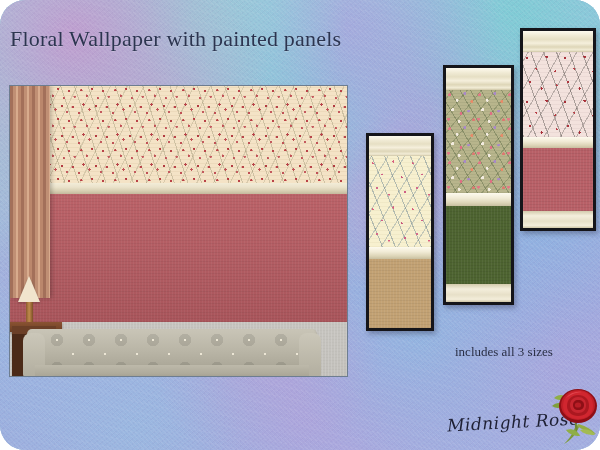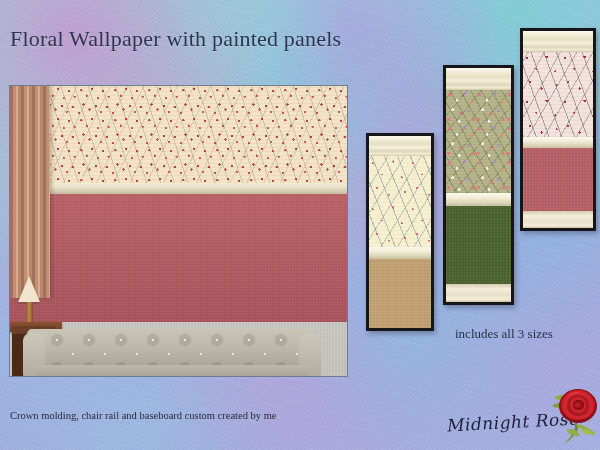--- a/index.html
+++ b/index.html
@@ -12,20 +12,21 @@
     overflow: hidden;
     font-family: "Liberation Serif", serif;
   }
 
   #poster {
     position: relative;
     width: 600px;
     height: 450px;
     overflow: hidden;
     background: #8ab9d4;
+    border-radius: 25px;
   }
 
   
   .bg-base {
     position: absolute;
     inset: 0;
     background:
       radial-gradient(circle at 12% 8%,  rgba(197,150,205,0.85) 0%, rgba(197,150,205,0) 30%),
       radial-gradient(circle at 32% 4%,  rgba(140,215,216,0.80) 0%, rgba(140,215,216,0) 26%),
       radial-gradient(circle at 58% 6%,  rgba(170,160,220,0.70) 0%, rgba(170,160,220,0) 28%),
@@ -333,21 +334,21 @@
   .fill-rose {
     background-color: #b86067;
     background-image:
       repeating-linear-gradient(90deg, rgba(255,255,255,.05) 0 1px, rgba(0,0,0,0) 1px 3px),
       repeating-linear-gradient(0deg, rgba(0,0,0,.06) 0 1px, rgba(0,0,0,0) 1px 3px);
   }
 
   
   #includes-note {
     position: absolute;
-    left: 455px; top: 326px;
+    left: 455px; top: 344px;
     font-size: 13px;
     color: #2a2f45;
     white-space: nowrap;
   }
   #credits {
     position: absolute;
     left: 10px; top: 409px;
     font-size: 10.5px;
     line-height: 13px;
     color: #2b2a38;
@@ -427,21 +428,20 @@
     <div class="sw-crown" style="top:0; height:21px;"></div>
     <div class="sw-paper pat-c" style="top:21px; height:85px;"></div>
     <div class="sw-rail" style="top:106px; height:11px;"></div>
     <div class="sw-panel fill-rose" style="top:117px; bottom:17px;"></div>
     <div class="sw-base" style="height:17px;"></div>
   </div>
 
   <div id="includes-note">includes all 3 sizes</div>
 
   <div id="credits">
-    <div>Crown molding, chair rail and baseboard custom created by me</div>
   </div>
 
   <div id="watermark">Midnight Rose</div>
 
   <svg id="rose-icon" viewBox="0 0 54 60">
     <g>
       <path d="M30 38 C28 46 24 52 18 58 C25 54 30 48 33 41 Z" fill="#7c9a3a"></path>
       <path d="M31 40 C37 44 43 47 50 48 C44 42 37 39 32 38 Z" fill="#93ad45"></path>
       <path d="M8 12 C12 8 18 8 21 12 C17 14 12 15 8 12 Z" fill="#8fae46"></path>
       <path d="M6 20 C10 16 16 16 19 20 C15 22 10 23 6 20 Z" fill="#7f9f3c"></path>

